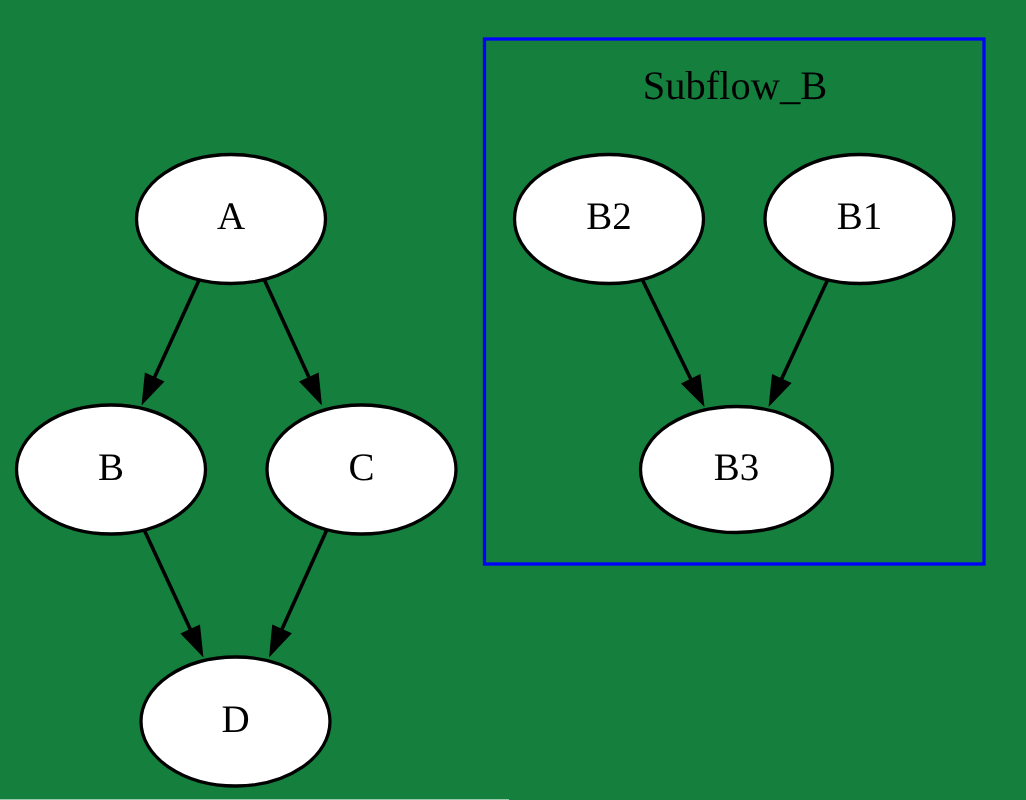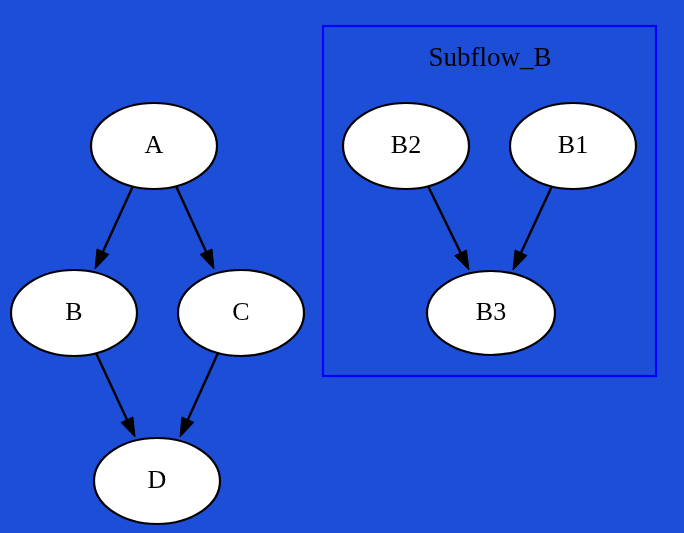--- a/index.html
+++ b/index.html
@@ -7,21 +7,21 @@
     padding: 0;
     background: #ffffff;
   }
   body {
     font-family: "Liberation Serif", "DejaVu Serif", serif;
   }
   #graph-canvas {
     position: relative;
     width: 684px;
     height: 533px;
-    background: #1d4ed8;
+    background: #15803d;
     overflow: hidden;
   }
   #graph-svg {
     display: block;
     width: 684px;
     height: 533px;
   }
   .node-ellipse {
     fill: #ffffff;
     stroke: #000000;

